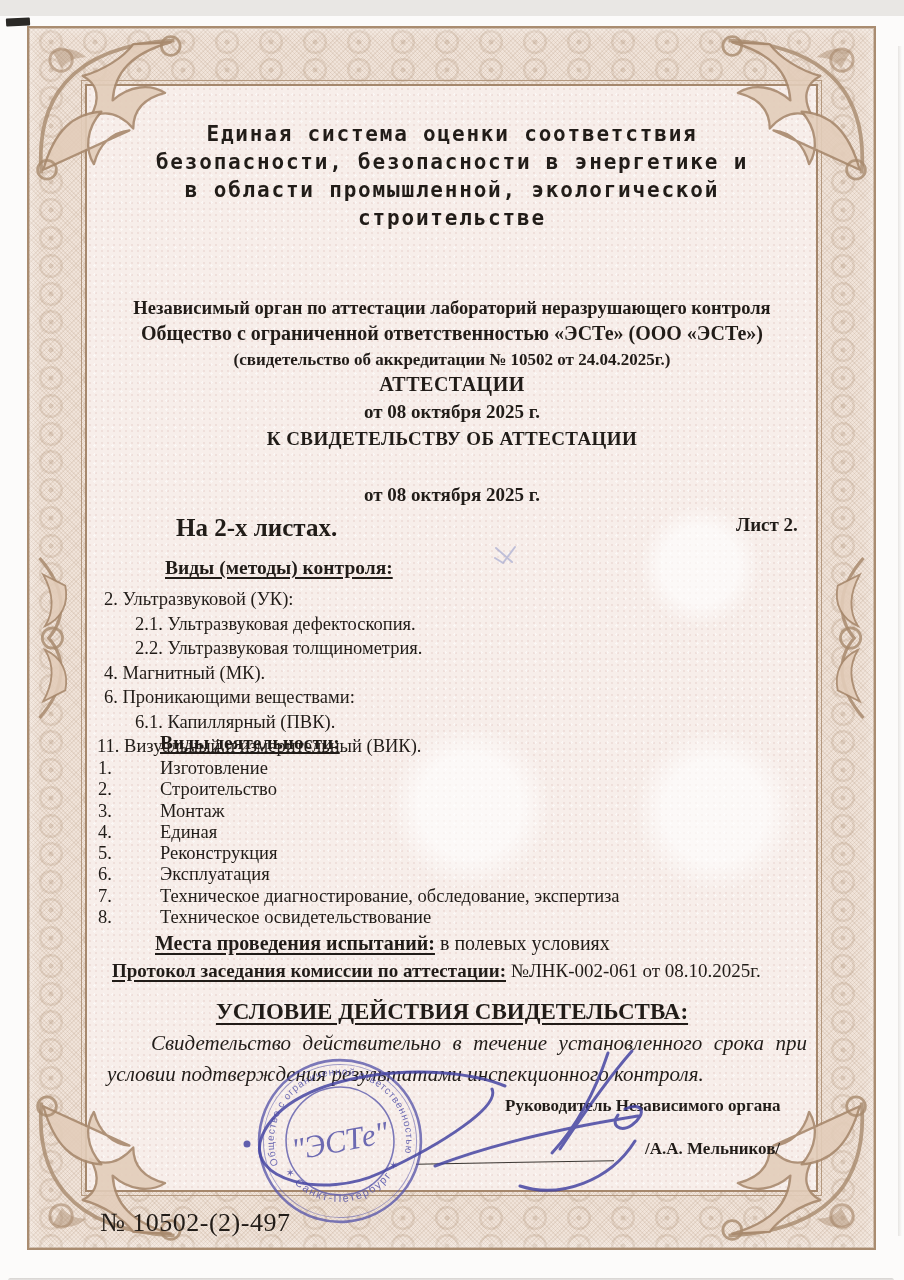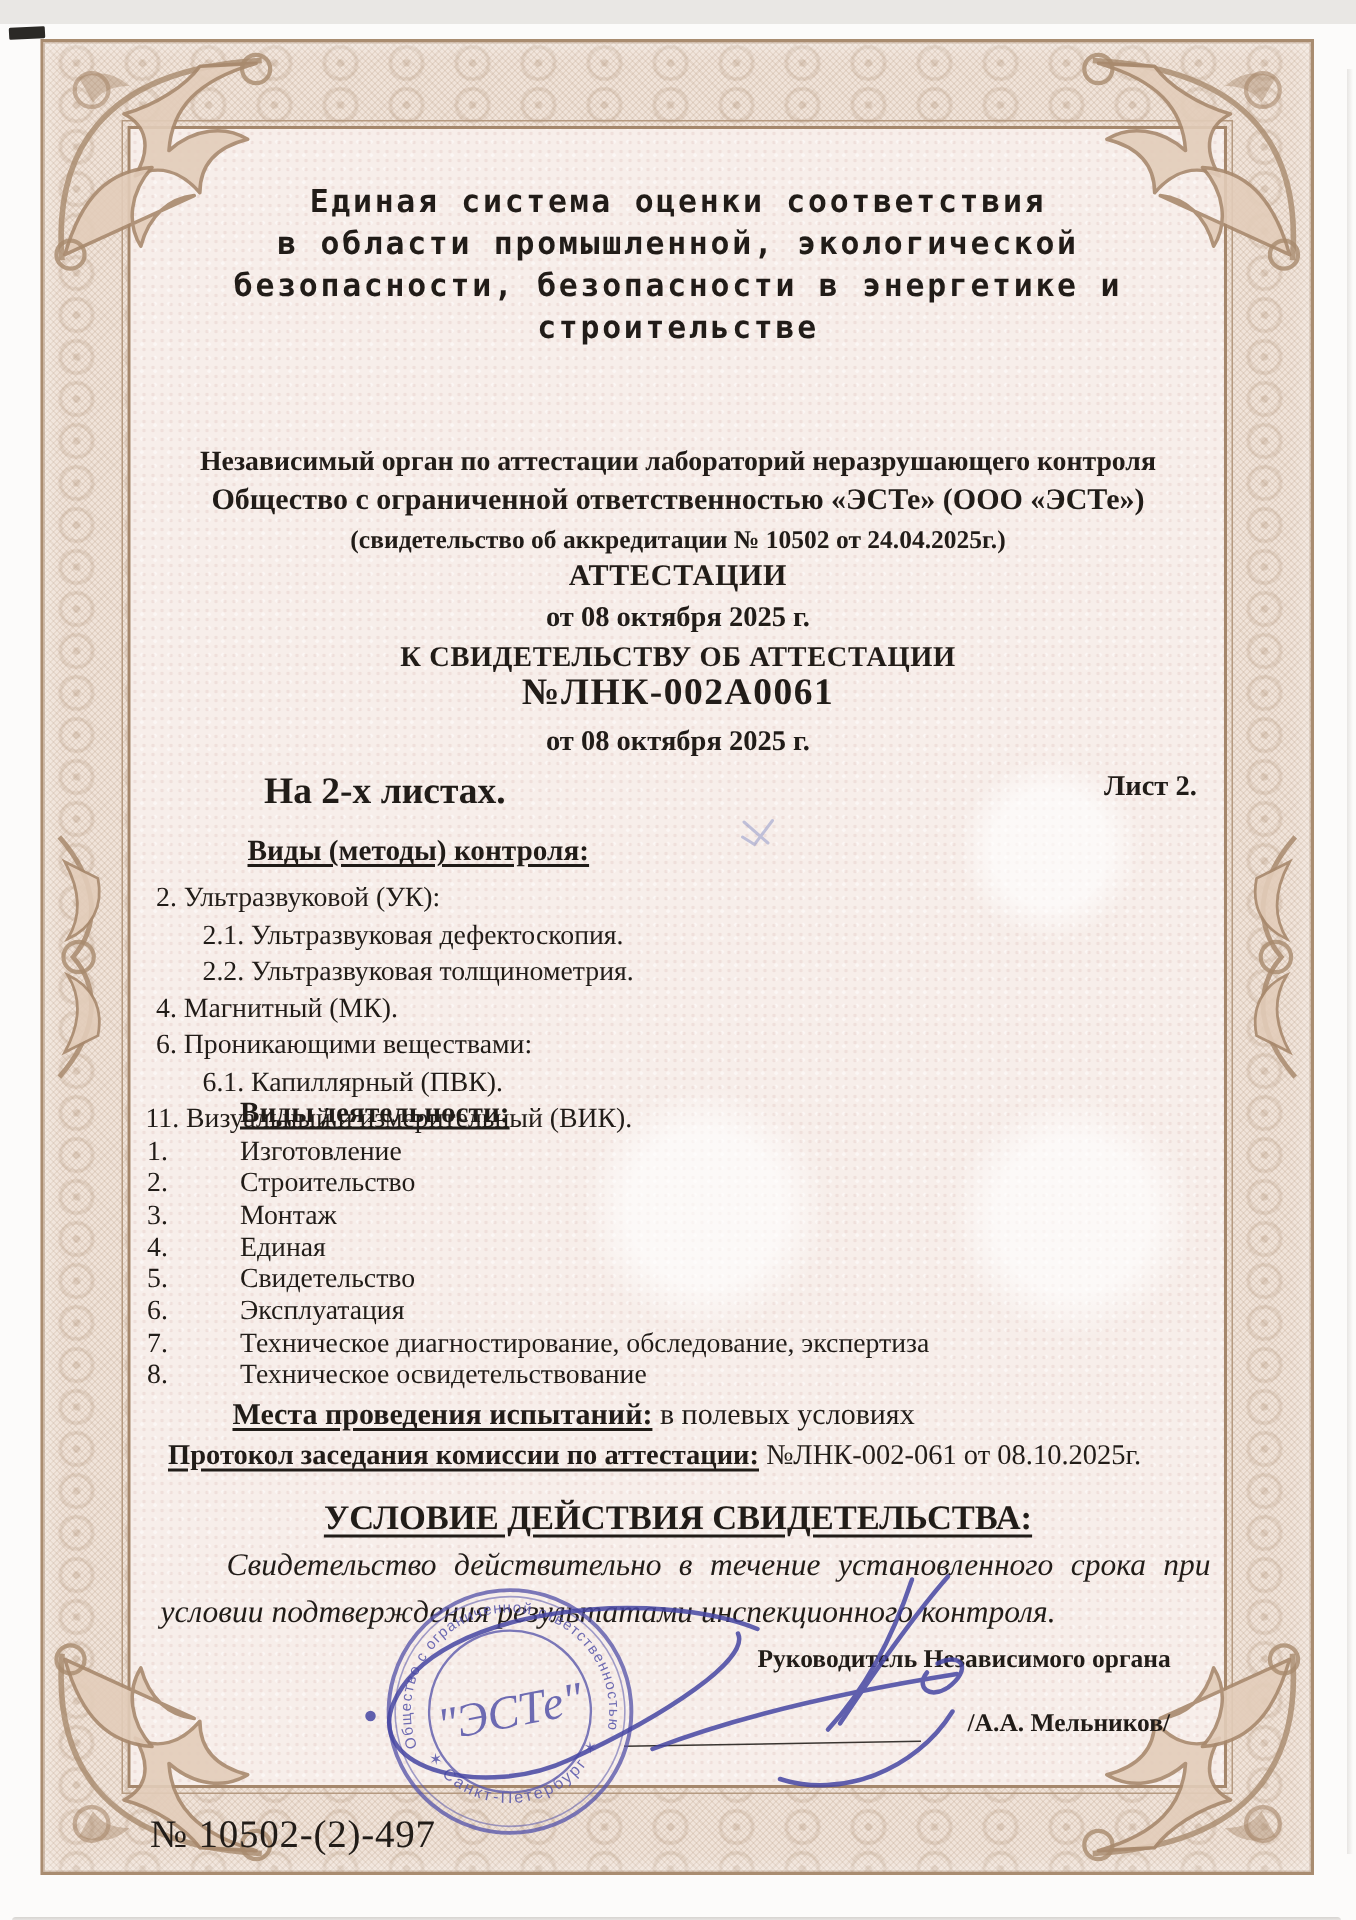--- a/index.html
+++ b/index.html
@@ -141,33 +141,32 @@
         <use href="#side-orn"></use>
       </svg>
   </div>
 
   <div class="wm" style="left:390px;top:710px;width:160px;height:160px;"></div>
   <div class="wm" style="left:635px;top:715px;width:160px;height:160px;"></div>
   <div class="wm" style="left:640px;top:490px;width:120px;height:120px;"></div>
 
   <div class="cblock title">
     <div>Единая система оценки соответствия</div>
+    <div>безопасности, безопасности в энергетике и</div>
     <div>в области промышленной, экологической</div>
-    <div>безопасности, безопасности в энергетике и</div>
     <div>строительстве</div>
   </div>
 
   <div class="cblock org1">Независимый орган по аттестации лабораторий неразрушающего контроля</div>
   <div class="cblock org2">Общество с ограниченной ответственностью «ЭСТе» (ООО «ЭСТе»)</div>
   <div class="cblock org3">(свидетельство об аккредитации № 10502 от 24.04.2025г.)</div>
 
   <div class="cblock priloz">АТТЕСТАЦИИ</div>
   <div class="cblock date1">от 08 октября 2025 г.</div>
   <div class="cblock tocert">К СВИДЕТЕЛЬСТВУ ОБ АТТЕСТАЦИИ</div>
-  <div class="cblock attnum">№ЛНК-002А0061</div>
   <div class="cblock date2">от 08 октября 2025 г.</div>
   <div class="tb sheets">На 2-х листах.</div>
   <div class="tb sheetno">Лист 2.</div>
 
   <div class="tb sechead mhead">Виды (методы) контроля:</div>
   <div class="tb mlist">
     <div>2. Ультразвуковой (УК):</div>
     <div class="ind">2.1. Ультразвуковая дефектоскопия.</div>
     <div class="ind">2.2. Ультразвуковая толщинометрия.</div>
     <div>4. Магнитный (МК).</div>
@@ -189,21 +188,21 @@
     <div class="arow">
         <span class="n">3.</span>
         <span>Монтаж</span>
       </div>
     <div class="arow">
         <span class="n">4.</span>
         <span>Единая</span>
       </div>
     <div class="arow">
         <span class="n">5.</span>
-        <span>Свидетельство</span>
+        <span>Реконструкция</span>
       </div>
     <div class="arow">
         <span class="n">6.</span>
         <span>Эксплуатация</span>
       </div>
     <div class="arow">
         <span class="n">7.</span>
         <span>Техническое диагностирование, обследование, экспертиза</span>
       </div>
     <div class="arow">

